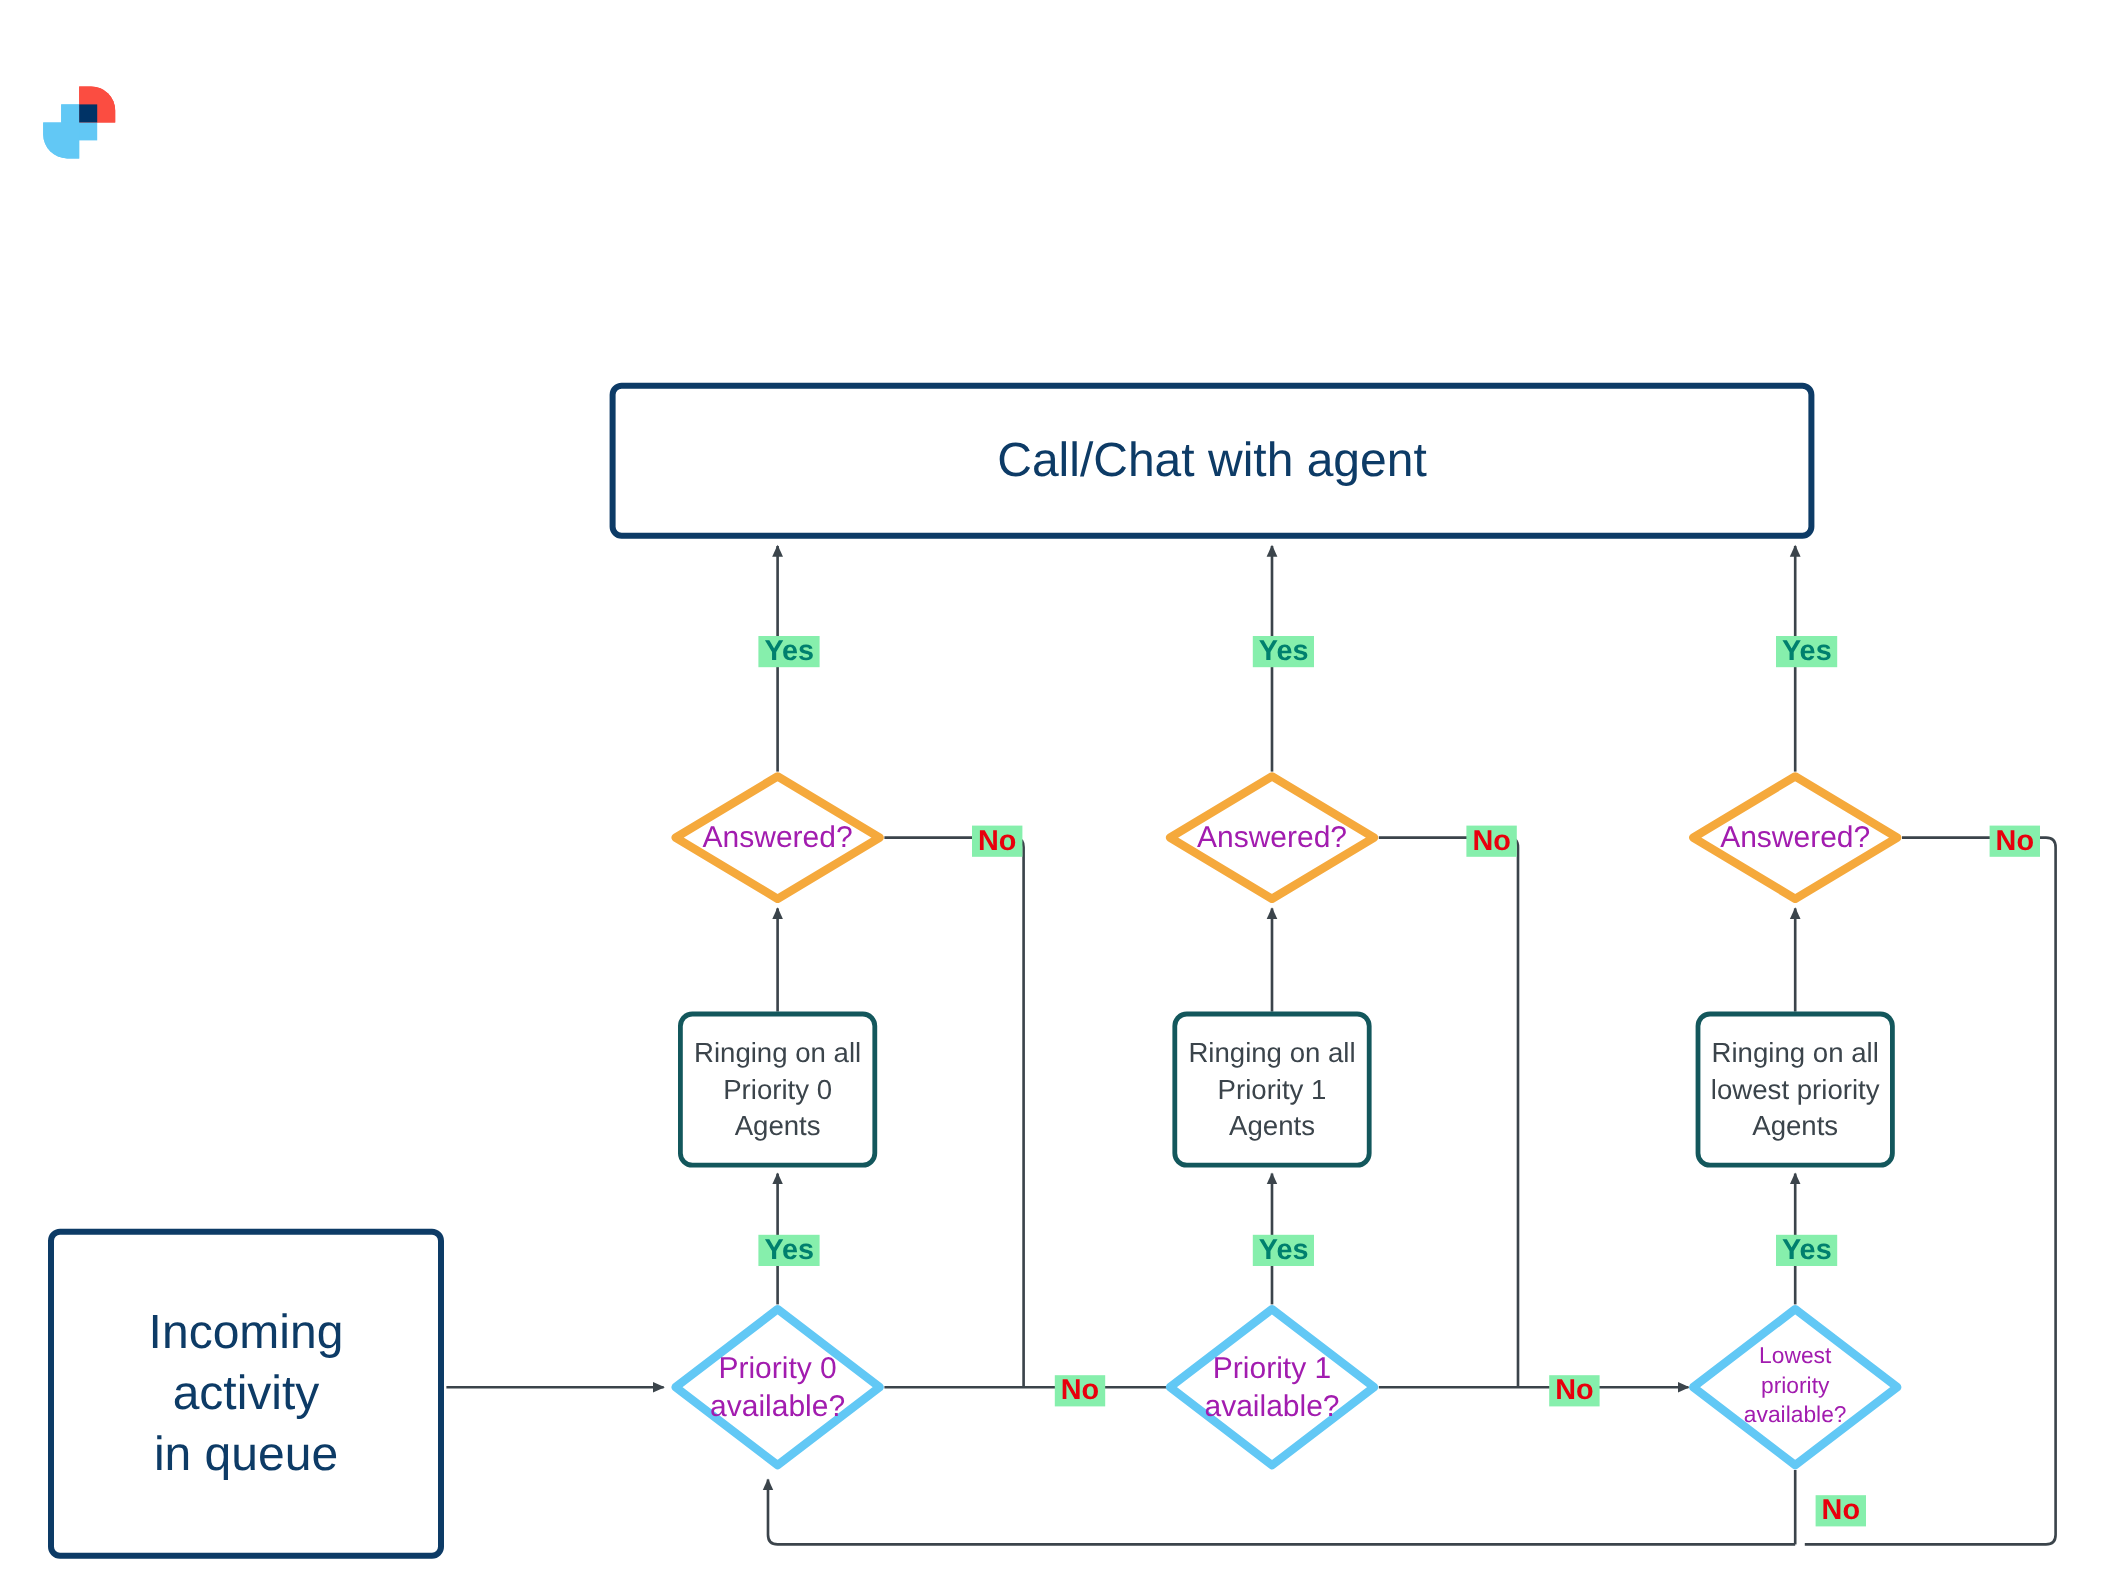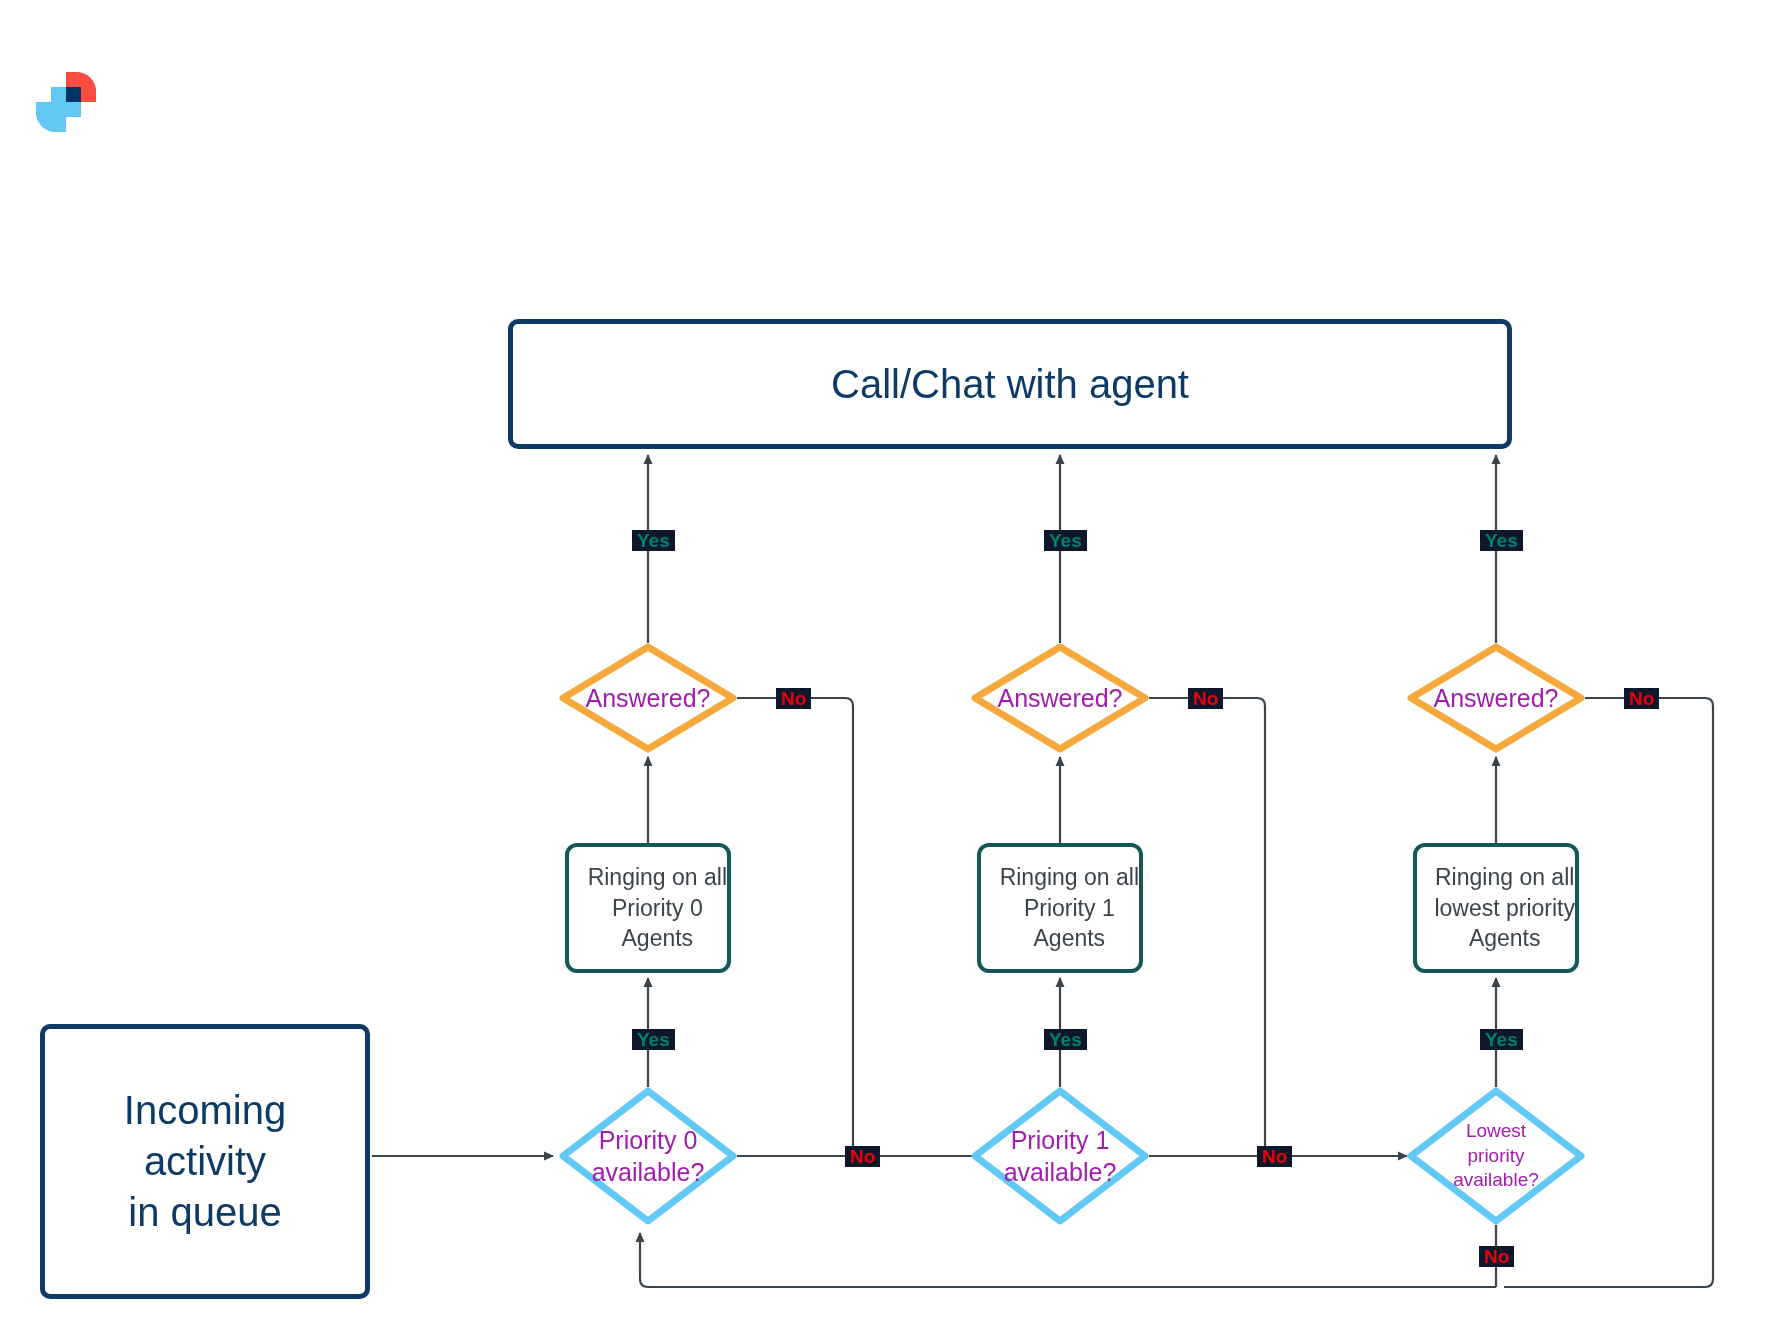--- a/index.html
+++ b/index.html
@@ -94,21 +94,20 @@
   
   .box-teal {
     border: 4px solid #13575c;
     border-radius: 12px;
     color: #3b444b;
     font-size: 23px;
     line-height: 1.33;
     width: 166px;
     height: 130px;
     top: 843px;
-    justify-content: flex-end;
   }
 
   
   .diamond-wrap {
     position: absolute;
   }
   .diamond-shape {
     position: absolute;
     top: 0; left: 0;
     width: 100%;
@@ -136,29 +135,29 @@
     width: 178px;
     height: 138px;
     top: 1087px;
   }
   .diamond-avail .diamond-label { font-size: 25px; }
   .diamond-avail.small .diamond-label { font-size: 19px; }
 
   
   .edge-label {
     position: absolute;
-    font-size: 19px;
+    font-size: 24px;
     font-weight: bold;
-    background: #0f172a;
+    background: #86efac;
     padding: 1px 5px;
     white-space: nowrap;
     line-height: 1;
   }
   .label-yes { color: #00806e; }
-  .label-no  { color: #e8000d; }
+  .label-no  { color: #e8000d; margin-left: 34px; }
 </style>
 </head>
 <body>
 
 <div id="header">
 
   <svg id="brand-logo" viewBox="0 0 68 68" xmlns="http://www.w3.org/2000/svg">
     <path d="M34 4 h10 a20 20 0 0 1 20 20 v10 h-30 z" fill="#fb4d41"></path>
     <path d="M34 34 v30 h-10 a20 20 0 0 1 -20 -20 v-10 z" fill="#62c8f5"></path>
     <rect x="19" y="19" width="30" height="30" fill="#ffffff" opacity="0"></rect>

